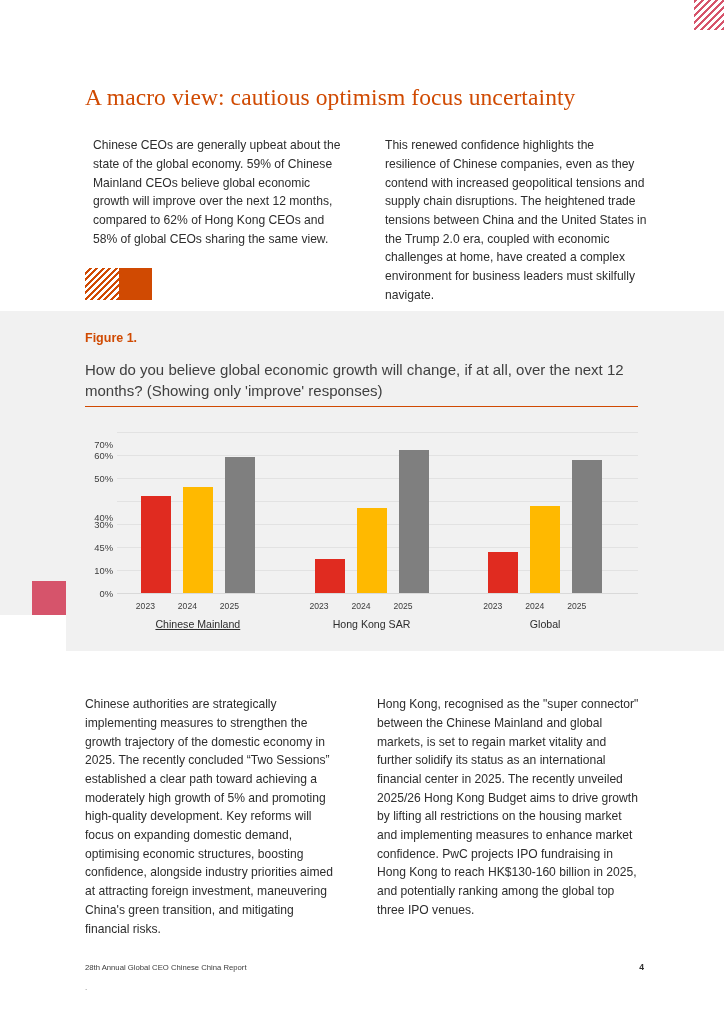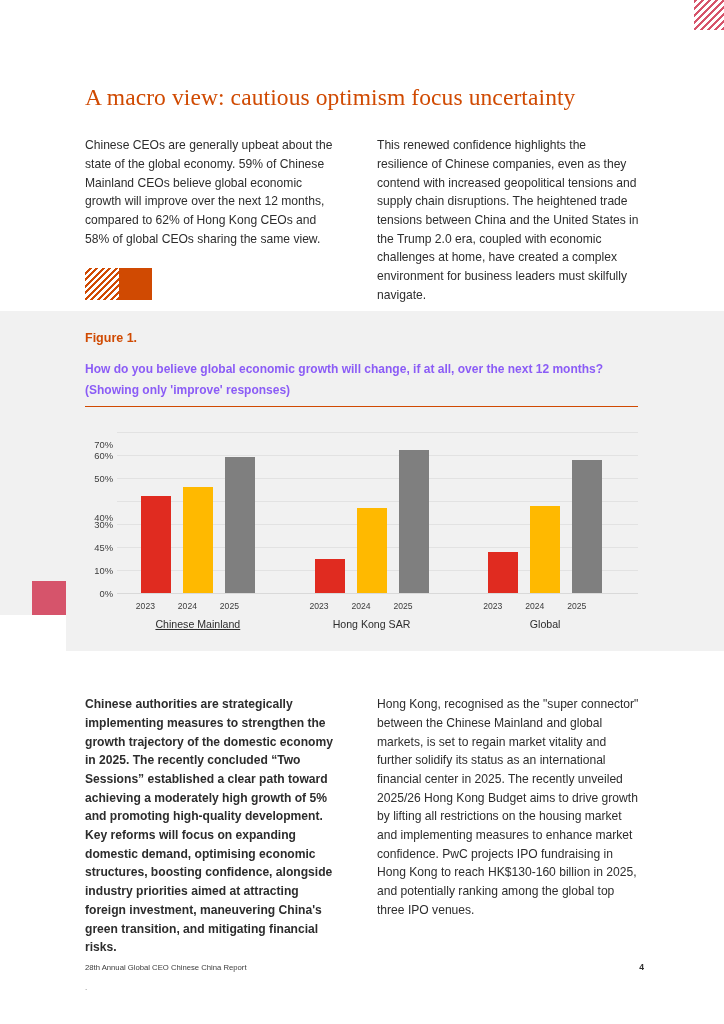--- a/index.html
+++ b/index.html
@@ -52,20 +52,21 @@
     white-space: nowrap;
   }
 
   
   .intro-col {
     position: absolute;
     top: 124px;
     font-size: 12.1px;
     line-height: 18.7px;
     color: #2d2d2d;
+    margin-left: 8px;
   }
   .intro-col.left  { left: 85px;  width: 252px; }
   .intro-col.right { left: 377px; width: 262px; }
 
   .brand-mark {
     position: absolute;
     left: 85px; top: 268px;
     width: 67px; height: 32px;
     display: flex;
   }
@@ -99,24 +100,24 @@
     position: absolute;
     left: 85px; top: 331px;
     font-size: 12.5px;
     font-weight: bold;
     color: #d04a02;
   }
   .figure-question {
     position: absolute;
     left: 85px; top: 359px;
     width: 560px;
-    font-size: 12px;
-    font-weight: bold;
+    font-size: 15px;
+    font-weight: normal;
     line-height: 21px;
-    color: #8b5cf6;
+    color: #404040;
   }
   .figure-rule {
     position: absolute;
     left: 85px; top: 406px;
     width: 553px; height: 1.4px;
     background: #d04a02;
   }
 
   
   .chart {
@@ -171,21 +172,21 @@
   }
 
   
   .body-col {
     position: absolute;
     top: 683px;
     font-size: 12.1px;
     line-height: 18.7px;
     color: #2d2d2d;
   }
-  .body-col.left  { left: 85px;  width: 256px; font-weight: bold; }
+  .body-col.left  { left: 85px;  width: 256px; }
   .body-col.right { left: 377px; width: 262px; }
 
   
   .footer-text {
     position: absolute;
     left: 85px; top: 963px;
     font-size: 7.7px;
     color: #3c3c3c;
   }
   .footer-page {

